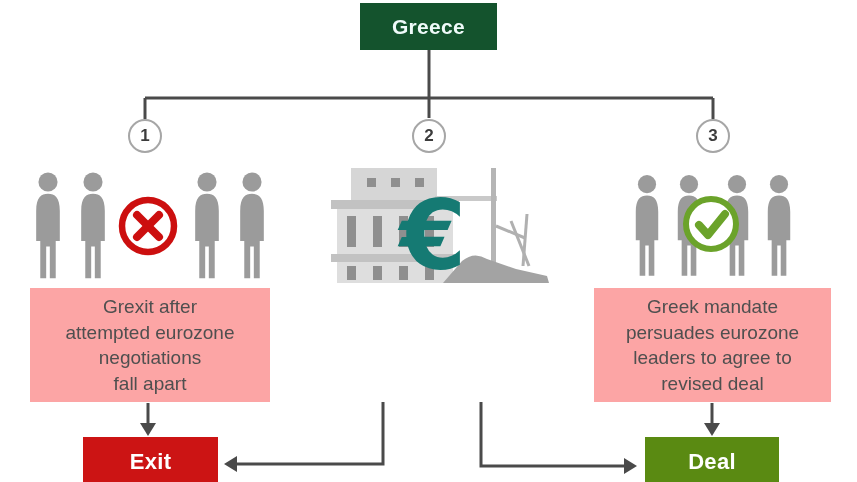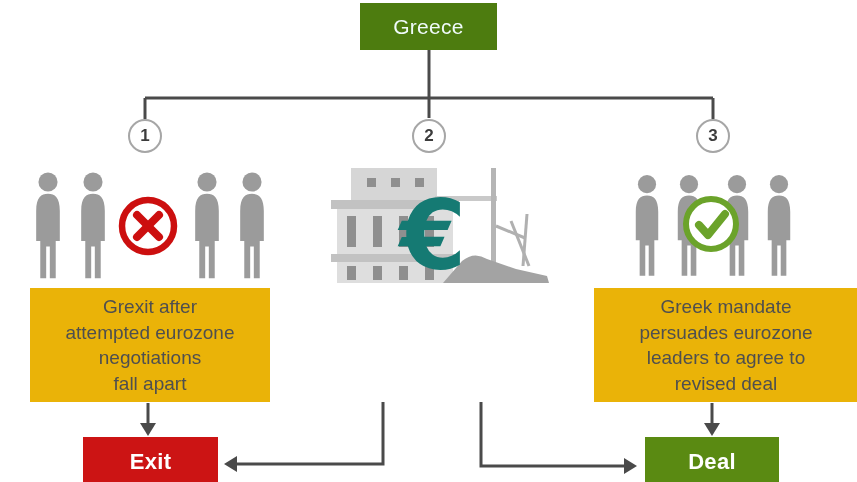--- a/index.html
+++ b/index.html
@@ -2,42 +2,42 @@
 <html><head>
 <meta charset="utf-8">
 <style>
   html,body{margin:0;padding:0;background:#fff;}
   #canvas{position:relative;width:857px;height:482px;background:#ffffff;overflow:hidden;
           font-family:"Liberation Sans",sans-serif;}
   .abs{position:absolute;}
   
   #connectors{position:absolute;left:0;top:0;width:857px;height:482px;pointer-events:none;}
   
-  .root-box{left:360px;top:3px;width:137px;height:47px;background:#4d7c0f;color:#f0fbfa;
-            font-size:21px;font-weight:normal;display:flex;align-items:center;justify-content:center;
+  .root-box{left:360px;top:3px;width:137px;height:47px;background:#14532d;color:#f0fbfa;
+            font-size:21px;font-weight:bold;display:flex;align-items:center;justify-content:center;
             letter-spacing:.3px;}
   
   .num-circle{width:34px;height:34px;box-sizing:border-box;border:2px solid #a6a6a6;border-radius:50%;
               background:#fff;display:flex;align-items:center;justify-content:center;
               font-weight:bold;font-size:17px;color:#3c3c3c;}
   #circle-1{left:128px;top:119px;} #circle-2{left:412px;top:119px;} #circle-3{left:696px;top:119px;}
   
   .crowd{top:170px;height:113px;display:flex;align-items:flex-end;justify-content:space-between;}
   #crowd-1{left:28px;width:244px;} #crowd-3{left:628px;width:170px;}
   .pair{display:flex;gap:5px;} #crowd-3 .pair{gap:4px;}
   .person-svg{display:block;}
   .status-badge{position:absolute;}
   #x-badge{left:89px;top:25px;} #check-badge{left:53px;top:24px;}
   
   #bank{left:315px;top:166px;width:238px;height:117px;}
   
-  .desc-box{top:288px;height:114px;background:#eab308;color:#4f4f4f;font-size:19px;line-height:25.5px;
+  .desc-box{top:288px;height:114px;background:#fca5a5;color:#4f4f4f;font-size:19px;line-height:25.5px;
             text-align:center;white-space:pre-line;display:flex;align-items:center;justify-content:center;
             box-sizing:border-box;}
-  #desc-1{left:30px;width:240px;} #desc-2{left:314px;width:238px;} #desc-3{left:594px;width:264px;}
+  #desc-1{left:30px;width:240px;} #desc-2{left:314px;width:238px;} #desc-3{left:594px;width:237px;}
   
   .outcome-box{top:437px;height:50px;color:#ffffff;font-weight:bold;font-size:22px;
                display:flex;align-items:center;justify-content:center;letter-spacing:.3px;}
   #exit-box{left:83px;width:135px;background:#cc1414;}
   #deal-box{left:645px;width:134px;background:#5a8a12;}
 </style>
 </head>
 <body>
 
 <svg width="0" height="0" style="position:absolute" aria-hidden="true">

